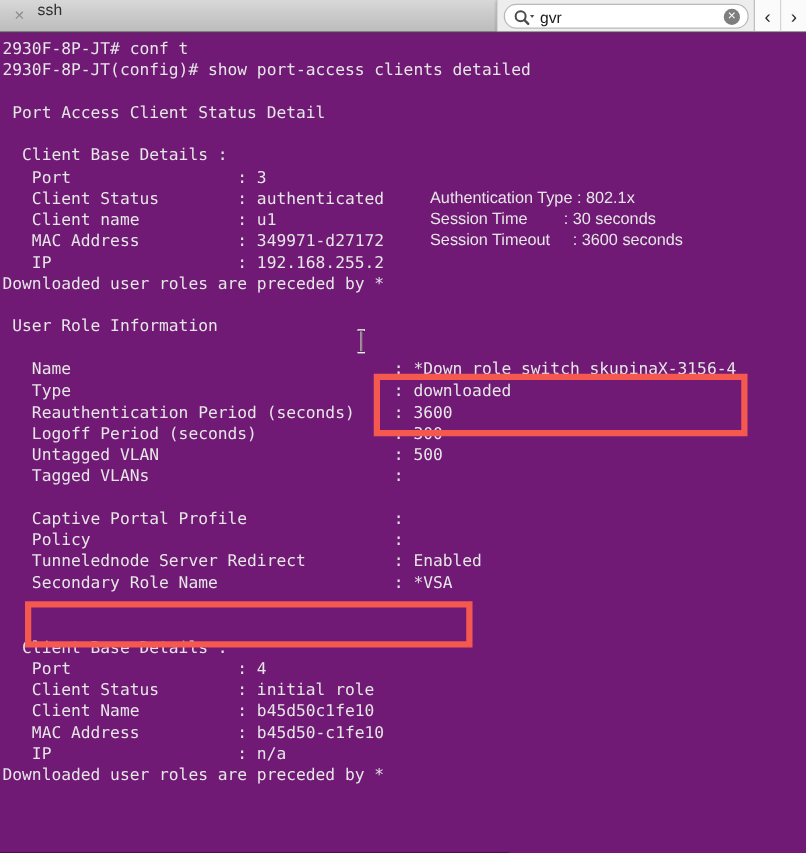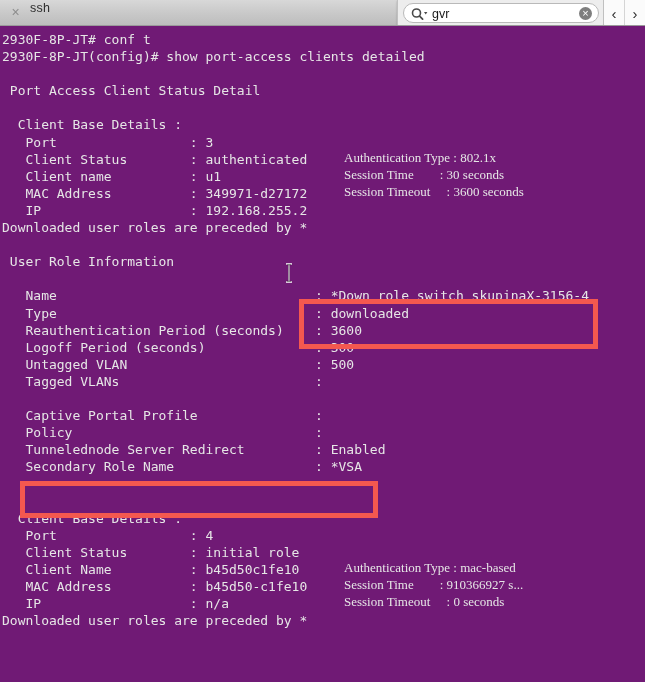--- a/index.html
+++ b/index.html
@@ -136,21 +136,21 @@
     font-family: "DejaVu Sans Mono", "Liberation Mono", monospace;
     font-size: 13px;
     line-height: 17.1px;
     white-space: pre;
     letter-spacing: 0px;
   }
   .term-right {
     position: absolute;
     left: 344px;
     color: #e6e6e6;
-    font-family: Liberation Serif, serif;
+    font-family: Liberation Sans, sans-serif;
     font-size: 13px;
     line-height: 17.1px;
     white-space: pre;
   }
 
   
   .highlight-box {
     position: absolute;
     border: 5px solid #f4584f;
     box-sizing: border-box;
@@ -234,23 +234,20 @@
    Client Status        : initial role
    Client Name          : b45d50c1fe10
    MAC Address          : b45d50-c1fe10
    IP                   : n/a
 Downloaded user roles are preceded by *</div>
 
   <div class="term-right" style="top: 123px;">Authentication Type : 802.1x
 Session Time        : 30 seconds
 Session Timeout     : 3600 seconds</div>
 
-  <div class="term-right" style="top: 533px;">Authentication Type : mac-based
-Session Time        : 910366927 s...
-Session Timeout     : 0 seconds</div>
 
   <svg class="ibeam" viewBox="0 0 9 20">
     <path d="M1 1 H7 M4 1 V19 M1 19 H7" stroke="#ffffff" stroke-width="1.4" fill="none"></path>
     <path d="M1.6 1.7 H6.4 M4 1.7 V18.3 M1.6 18.3 H6.4" stroke="#000000" stroke-width="0.5" fill="none"></path>
   </svg>
 </div>
 
 <div class="highlight-box" id="hl-role"></div>
 <div class="highlight-box" id="hl-secondary"></div>
 

